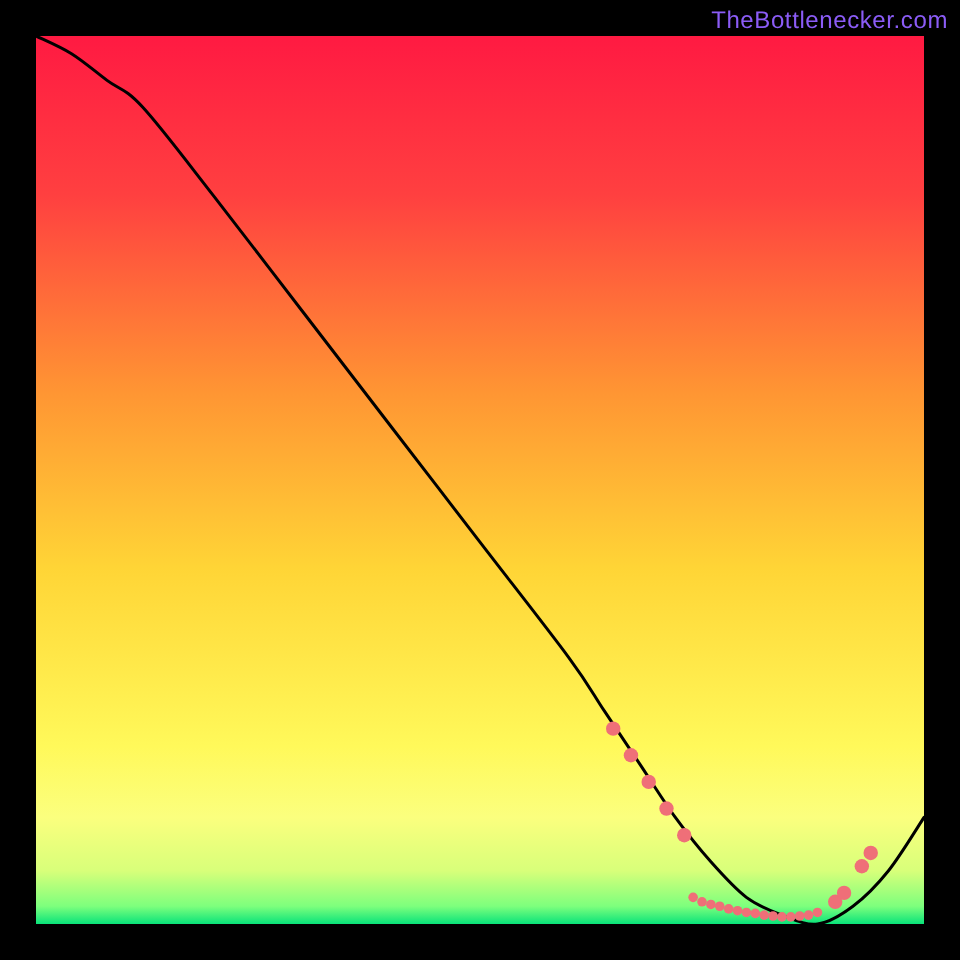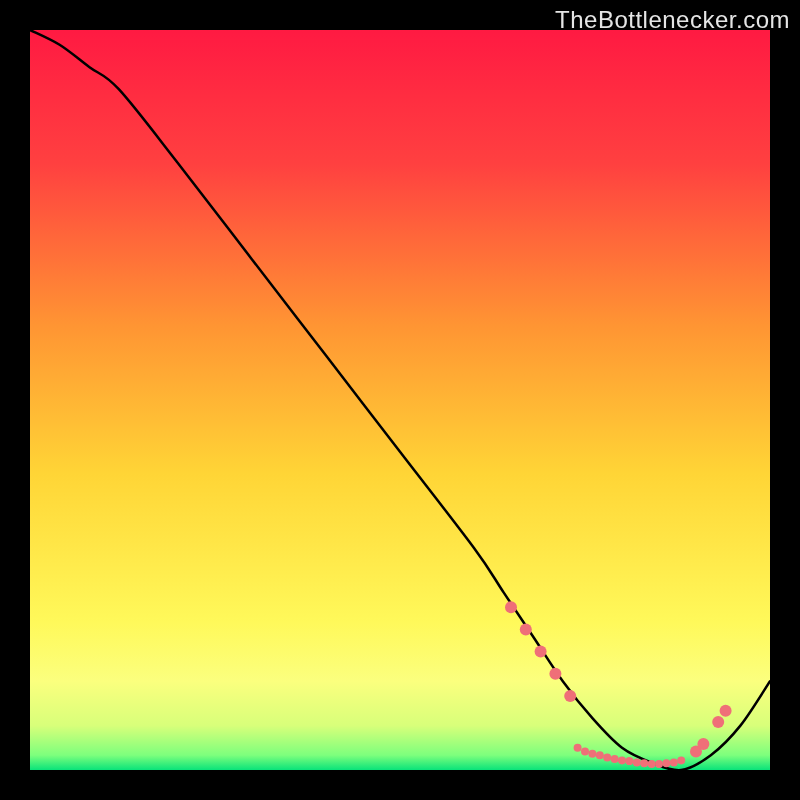--- a/index.html
+++ b/index.html
@@ -36,22 +36,22 @@
     position: absolute;
     left: 0;
     top: 0;
     width: 100%;
     height: 100%;
   }
   .watermark {
     position: absolute;
     top: 6px;
     right: 10px;
-    color: #e5e5e5;
-    font-size: 24px;
+    color: #8b5cf6;
+    font-size: 20px;
     font-weight: 500;
     letter-spacing: 0.5px;
     user-select: none;
   }
 </style>
 </head>
 <body>
 
 <div class="stage">
   <div class="watermark">TheBottlenecker.com</div>

